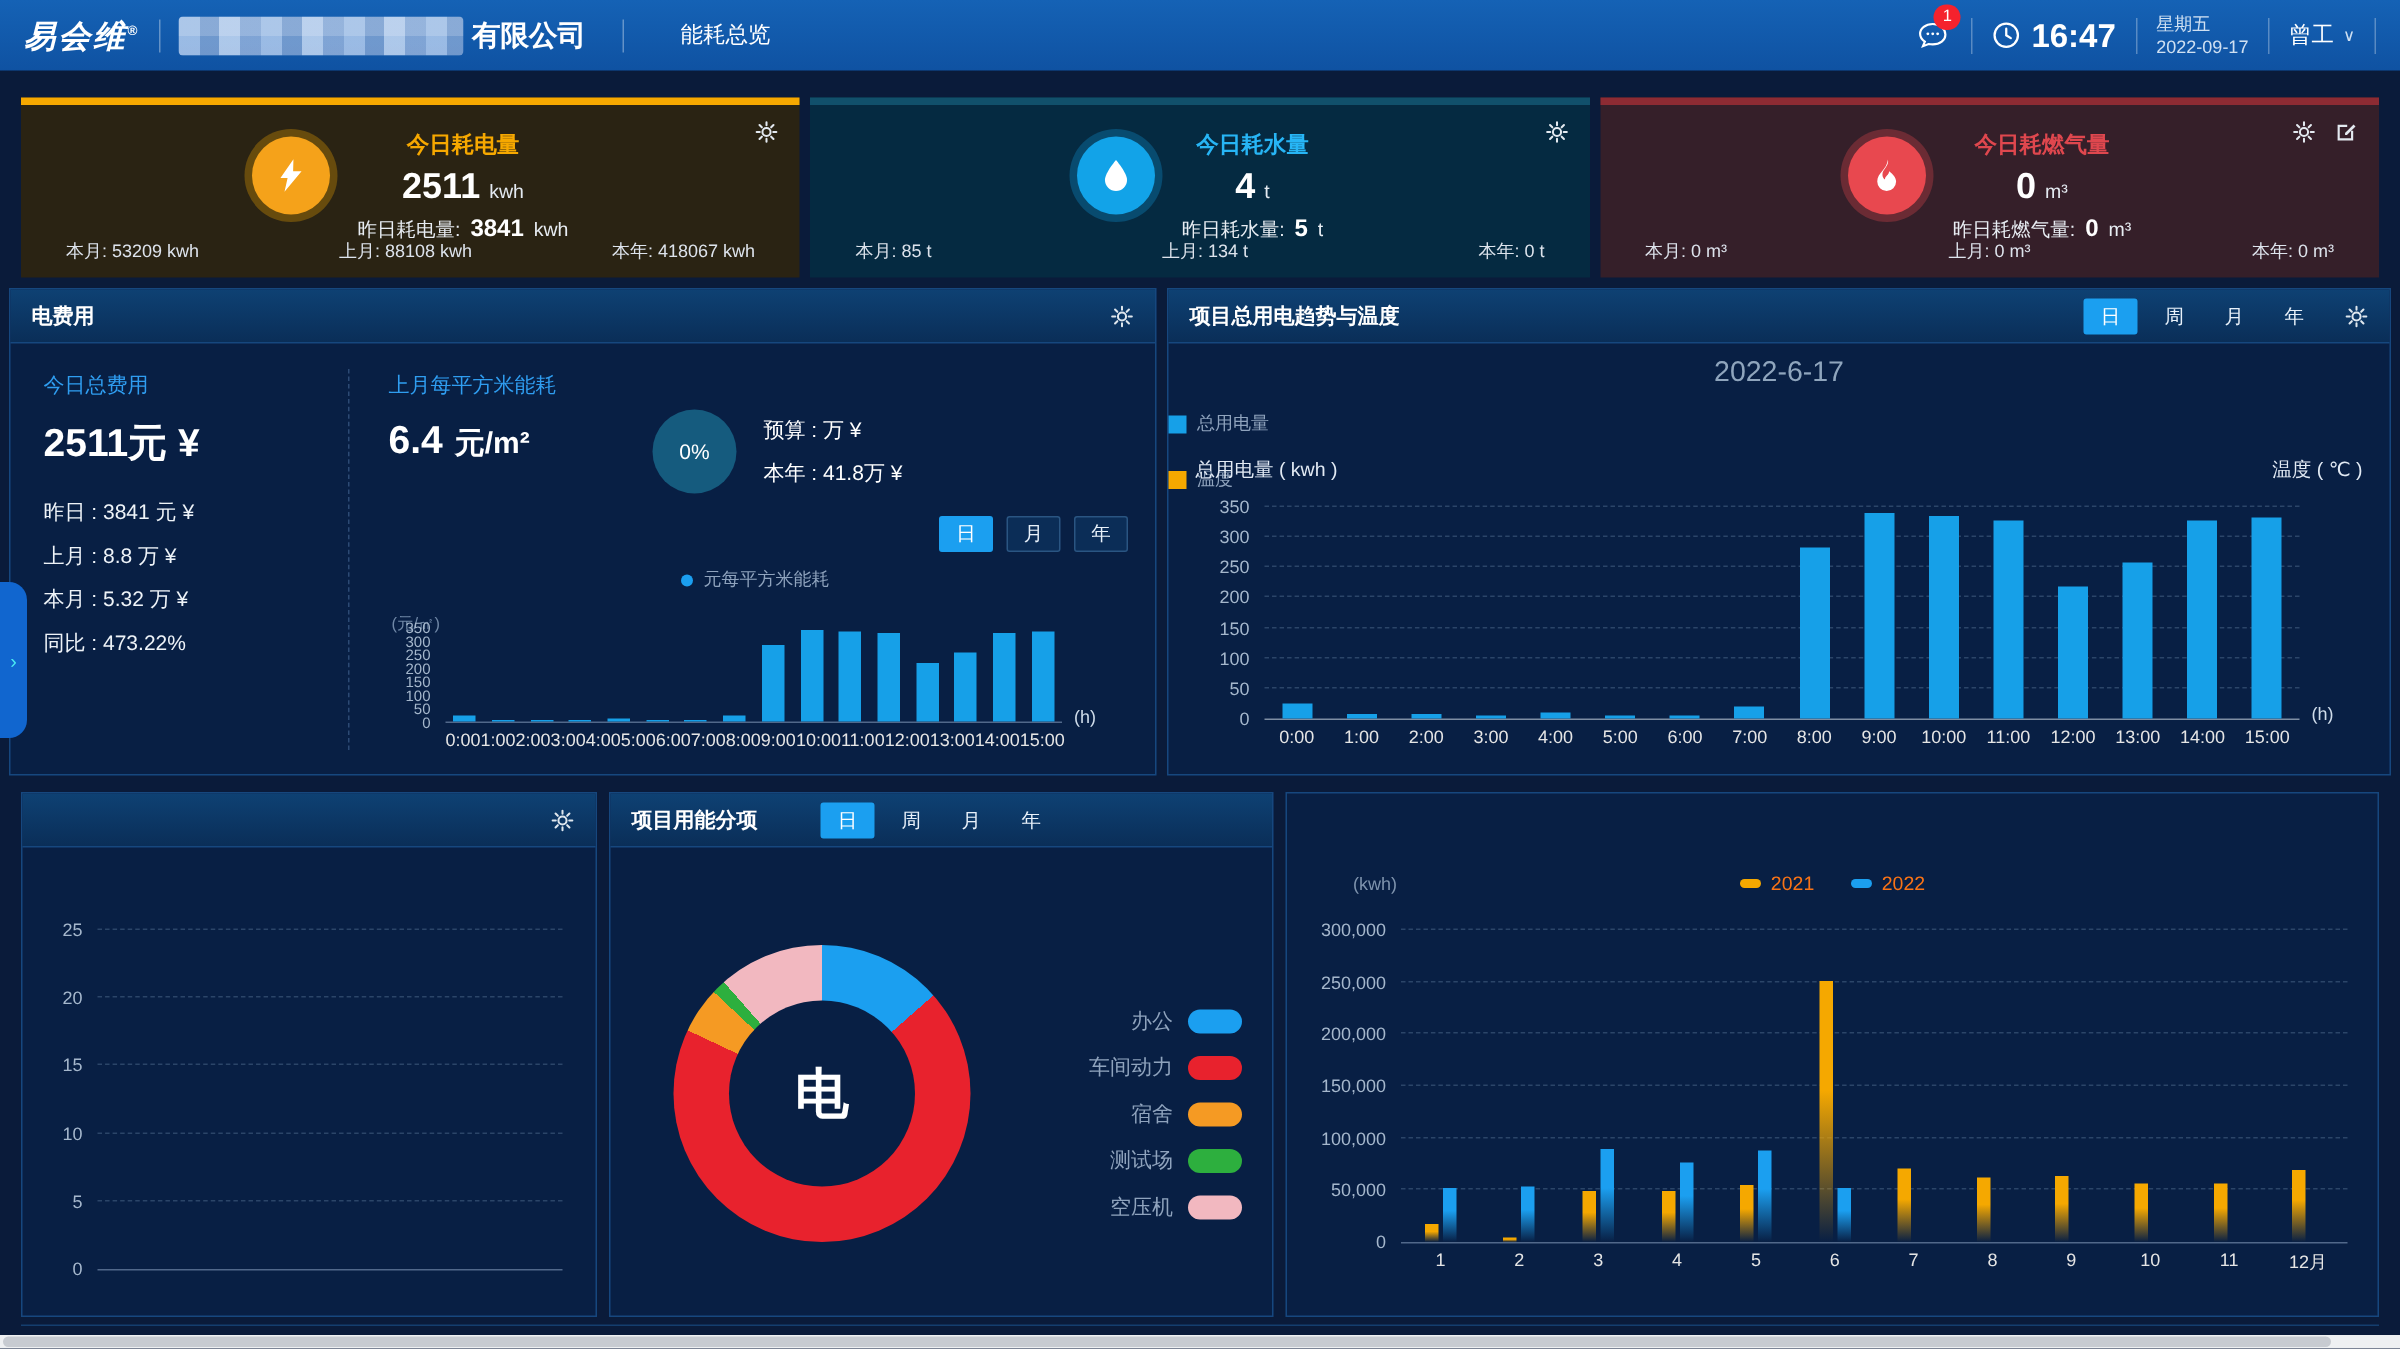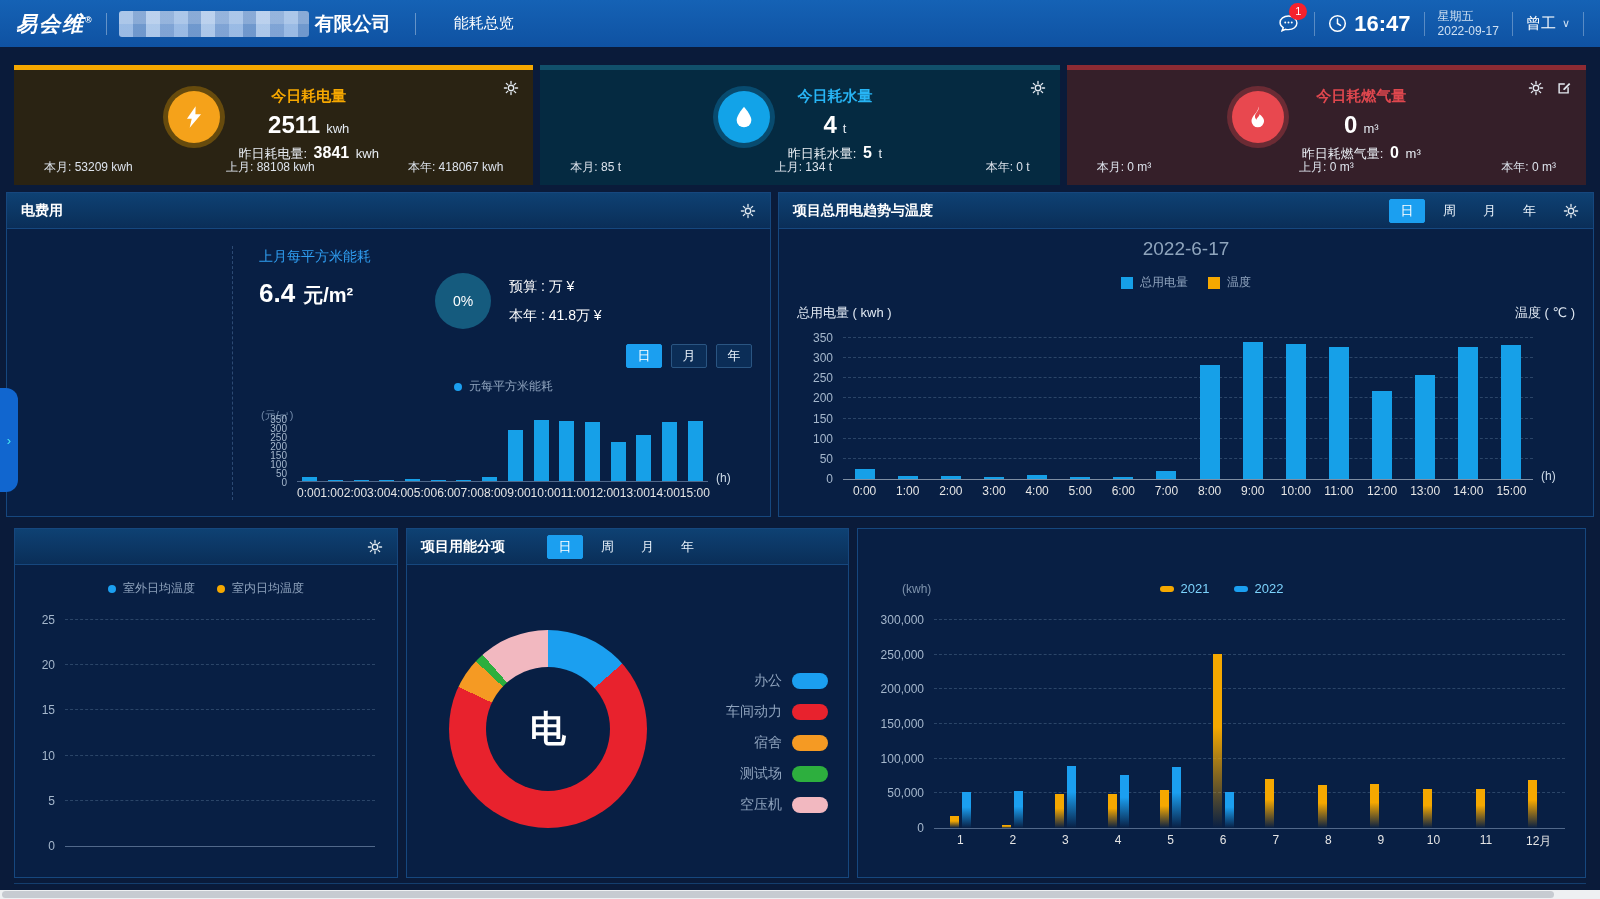--- a/index.html
+++ b/index.html
@@ -103,21 +103,21 @@
   .bc-grid { position:absolute; left:0; right:0; border-top:1px dashed #2b4568; }
   .bc-ylab { position:absolute; text-align:right; font-size:12px; color:#a5b7cc; }
   .bc-bars { position:absolute; left:0; right:0; top:0; bottom:0; display:flex; align-items:flex-end; }
   .bc-slot { flex:1; display:flex; justify-content:center; align-items:flex-end; gap:3px; height:100%; }
   .bc-xrow { position:absolute; top:100%; left:0; right:0; display:flex; margin-top:5px; }
   .bc-xrow span { flex:1; text-align:center; font-size:12px; color:#e5e5e5; white-space:nowrap; }
   .bc-xunit { position:absolute; left:100%; bottom:-4px; margin-left:8px; font-size:12px; color:#cfdcea; white-space:nowrap; }
 
   
   .trend-date { position:absolute; left:0; right:0; top:8px; text-align:center; font-size:19px; color:#8fa5bd; }
-  .trend-legend { position:absolute; left:0; right:0; top:44px; display:flex; justify-content:center; gap:20px; }
+  .trend-legend { position:absolute; left:0; right:0; top:44px; display:flex; justify-content:center; gap:20px;flex-direction:column; }
   .trend-axis-l { position:absolute; left:18px; top:74px; font-size:13px; color:#e2eaf4; }
   .trend-axis-r { position:absolute; right:18px; top:74px; font-size:13px; color:#e2eaf4; }
 
   
   .temp-legend { position:absolute; left:0; right:0; top:14px; display:flex; justify-content:center; gap:22px; }
 
   
   .cop-axis { position:absolute; left:28px; right:36px; bottom:40px; border-top:1px solid #51688a; }
   .cop-h { position:absolute; right:16px; bottom:34px; color:#7e93ad; font-size:12px; }
 
@@ -126,21 +126,21 @@
   .donut { position:absolute; left:42px; top:64px; width:198px; height:198px; border-radius:50%; }
   .donut-hole { position:absolute; left:37px; top:37px; right:37px; bottom:37px; border-radius:50%;
     background:#081f44; display:flex; align-items:center; justify-content:center; font-size:36px; font-weight:bold; }
   .donut-legend { position:absolute; right:20px; top:106px; display:flex; flex-direction:column; gap:13px; }
   .donut-legend .lg-item { justify-content:flex-end; gap:10px;}
   .donut-legend .lg-label { font-size:14px; }
 
   
   .yoy-unit { position:absolute; left:44px; top:16px; font-size:12px; color:#7e93ad; }
   .yoy-legend { position:absolute; left:0; right:0; top:15px; display:flex; justify-content:center; gap:24px; }
-  .yoy-legend .lg-label { font-size:13px; color:#7dd3fc;}
+  .yoy-legend .lg-label { font-size:13px; color:#f97316;}
 
   
   .side-handle { position:absolute; left:0; top:388px; width:18px; height:104px; background:#1166cf;
     border-radius:0 12px 12px 0; display:flex; align-items:center; justify-content:center;
     color:#49e9f2; font-size:13px; z-index:20; cursor:pointer;}
   .hscroll { position:absolute; left:0; right:0; bottom:0; height:9px; background:#eef0f2; z-index:30;}
   .hscroll-thumb { position:absolute; left:2px; top:1px; height:7px; width:97%; background:#c7cbd1; border-radius:4px; }
   .outer-line { position:absolute; left:14px; right:14px; top:883px; border-top:1px solid #143e6e; }
   svg { display:block; }
 </style>
@@ -287,20 +287,30 @@
     <div class="panel-header">
       <div class="panel-title">电费用</div>
       <div class="panel-gear">
           <svg width="16" height="16" viewBox="0 0 20 20" fill="none" stroke="currentColor" stroke-width="1.7" stroke-linecap="round">
             <circle cx="10" cy="10" r="3.4"></circle>
             <path d="M10 1.8v2.6M10 15.6v2.6M1.8 10h2.6M15.6 10h2.6M4.2 4.2l1.9 1.9M13.9 13.9l1.9 1.9M15.8 4.2l-1.9 1.9M6.1 13.9l-1.9 1.9"></path>
           </svg>
         </div>
     </div>
     <div class="panel-body">
+      <div class="cost-col1">
+        <div class="cost-label">今日总费用</div>
+        <div class="cost-value">2511元 ¥</div>
+        <div class="cost-rows" id="cost-rows">
+            <div>昨日 : 3841 元 ¥</div>
+            <div>上月 : 8.8 万 ¥</div>
+            <div>本月 : 5.32 万 ¥</div>
+            <div>同比 : 473.22%</div>
+          </div>
+      </div>
       <div class="cost-div"></div>
       <div class="cost-col2">
         <div class="cost-label">上月每平方米能耗</div>
         <div class="sqm-value"><span>6.4</span><span class="sqm-unit">元/m²</span></div>
       </div>
       <div class="budget">
         <div class="budget-circle">0%</div>
         <div class="budget-lines">
           <div>预算 : 万 ¥</div>
           <div>本年 : 41.8万 ¥</div>
@@ -530,30 +540,20 @@
     <div class="panel-header">
       <div class="panel-title"></div>
       <div class="panel-gear">
           <svg width="16" height="16" viewBox="0 0 20 20" fill="none" stroke="currentColor" stroke-width="1.7" stroke-linecap="round">
             <circle cx="10" cy="10" r="3.4"></circle>
             <path d="M10 1.8v2.6M10 15.6v2.6M1.8 10h2.6M15.6 10h2.6M4.2 4.2l1.9 1.9M13.9 13.9l1.9 1.9M15.8 4.2l-1.9 1.9M6.1 13.9l-1.9 1.9"></path>
           </svg>
         </div>
     </div>
     <div class="panel-body">
-      <div class="temp-legend" id="temp-legend">
-          <div class="lg-item">
-            <span class="lg-dot" style="background: rgb(27, 159, 240);"></span>
-            <span class="lg-label">室外日均温度</span>
-          </div>
-          <div class="lg-item">
-            <span class="lg-dot" style="background: rgb(245, 168, 0);"></span>
-            <span class="lg-label">室内日均温度</span>
-          </div>
-        </div>
       <div class="bchart" id="temp-chart" style="left:12px; right:14px; top:48px; bottom:28px;">
           <div class="bc-plot" style="inset: 6px 8px 2px 38px; border-bottom: 1px solid rgb(81, 104, 138);">
             <div class="bc-ylab" style="bottom: calc(0% - 7px); left: -38px; width: 28px; font-size: 12px;">0</div>
             <div class="bc-grid" style="bottom: 20%;"></div>
             <div class="bc-ylab" style="bottom: calc(20% - 7px); left: -38px; width: 28px; font-size: 12px;">5</div>
             <div class="bc-grid" style="bottom: 40%;"></div>
             <div class="bc-ylab" style="bottom: calc(40% - 7px); left: -38px; width: 28px; font-size: 12px;">10</div>
             <div class="bc-grid" style="bottom: 60%;"></div>
             <div class="bc-ylab" style="bottom: calc(60% - 7px); left: -38px; width: 28px; font-size: 12px;">15</div>
             <div class="bc-grid" style="bottom: 80%;"></div>

